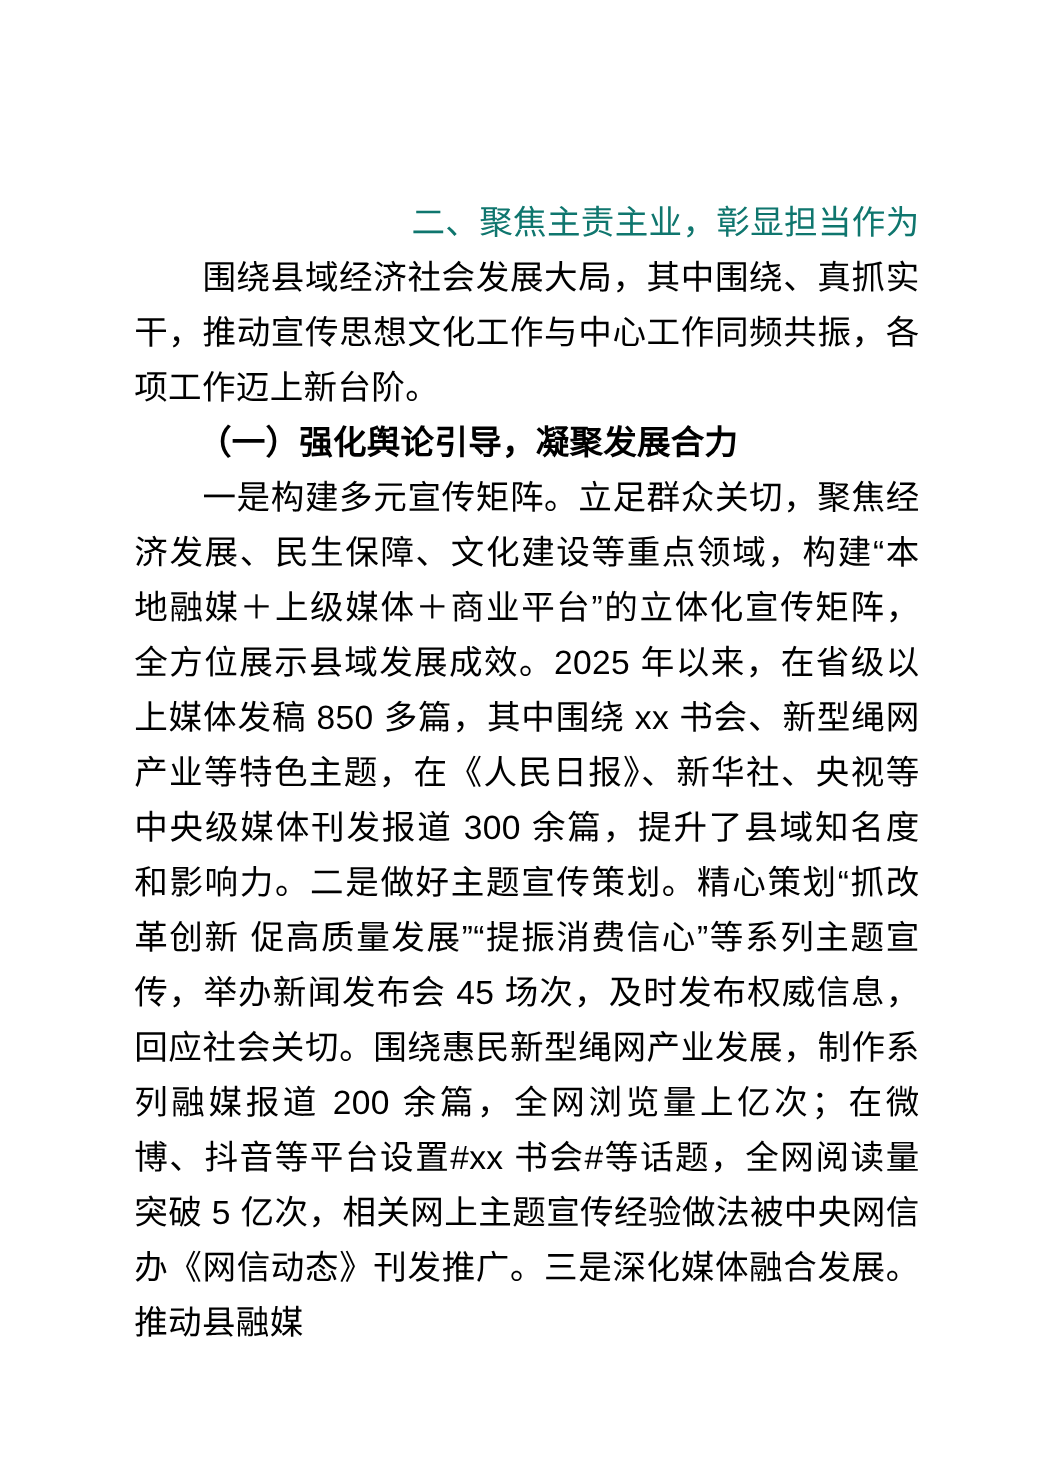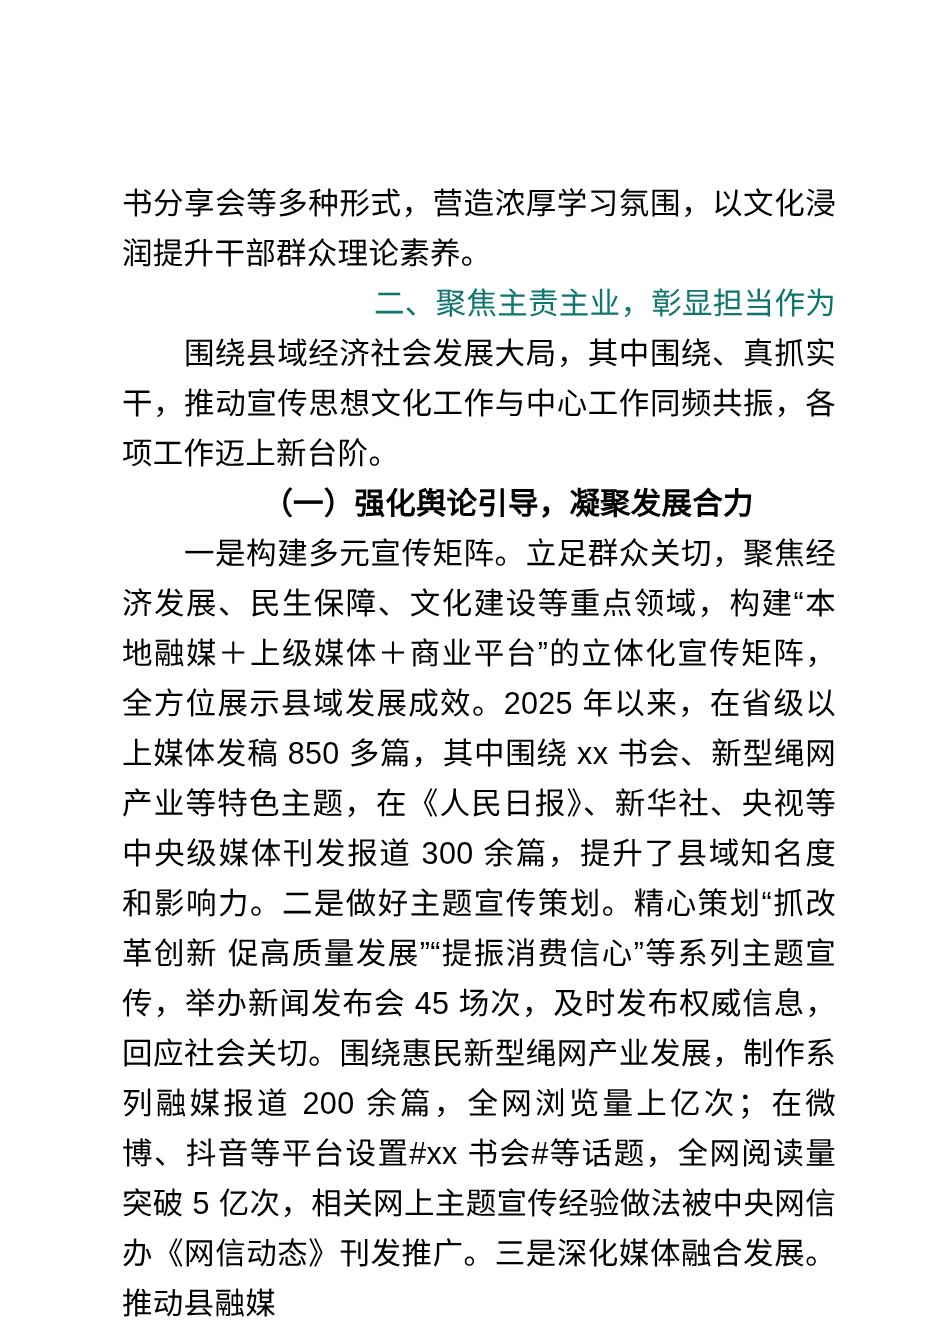--- a/index.html
+++ b/index.html
@@ -58,30 +58,29 @@
   
   .heading-2 {
     font-family: "Liberation Sans", "DejaVu Sans", sans-serif;
     font-size: 30.5px;
     line-height: 50px;
     color: #000000;
     margin: 0;
     text-indent: 58px;
     font-weight: 700;
     letter-spacing: 0.2px;
-    text-align: center;
+    text-align: left;
   }
 </style>
 </head>
 <body>
 
 <div class="page">
   <div class="content">
 
-    <p class="para cont">书分享会等多种形式，营造浓厚学习氛围，以文化浸润提升干部群众理论素养。</p>
 
     <p class="heading-1">二、聚焦主责主业，彰显担当作为</p>
 
     <p class="para indent">围绕县域经济社会发展大局，其中围绕、真抓实干，推动宣传思想文化工作与中心工作同频共振，各项工作迈上新台阶。</p>
 
     <p class="heading-2">（一）强化舆论引导，凝聚发展合力</p>
 
     <p class="para indent">一是构建多元宣传矩阵。立足群众关切，聚焦经济发展、民生保障、文化建设等重点领域，构建“本地融媒＋上级媒体＋商业平台”的立体化宣传矩阵，全方位展示县域发展成效。2025 年以来，在省级以上媒体发稿 850 多篇，其中围绕 xx 书会、新型绳网产业等特色主题，在《人民日报》、新华社、央视等中央级媒体刊发报道 300 余篇，提升了县域知名度和影响力。二是做好主题宣传策划。精心策划“抓改革创新 促高质量发展”“提振消费信心”等系列主题宣传，举办新闻发布会 45 场次，及时发布权威信息，回应社会关切。围绕惠民新型绳网产业发展，制作系列融媒报道 200 余篇，全网浏览量上亿次；在微博、抖音等平台设置#xx 书会#等话题，全网阅读量突破 5 亿次，相关网上主题宣传经验做法被中央网信办《网信动态》刊发推广。三是深化媒体融合发展。推动县融媒</p>
 
   </div>

